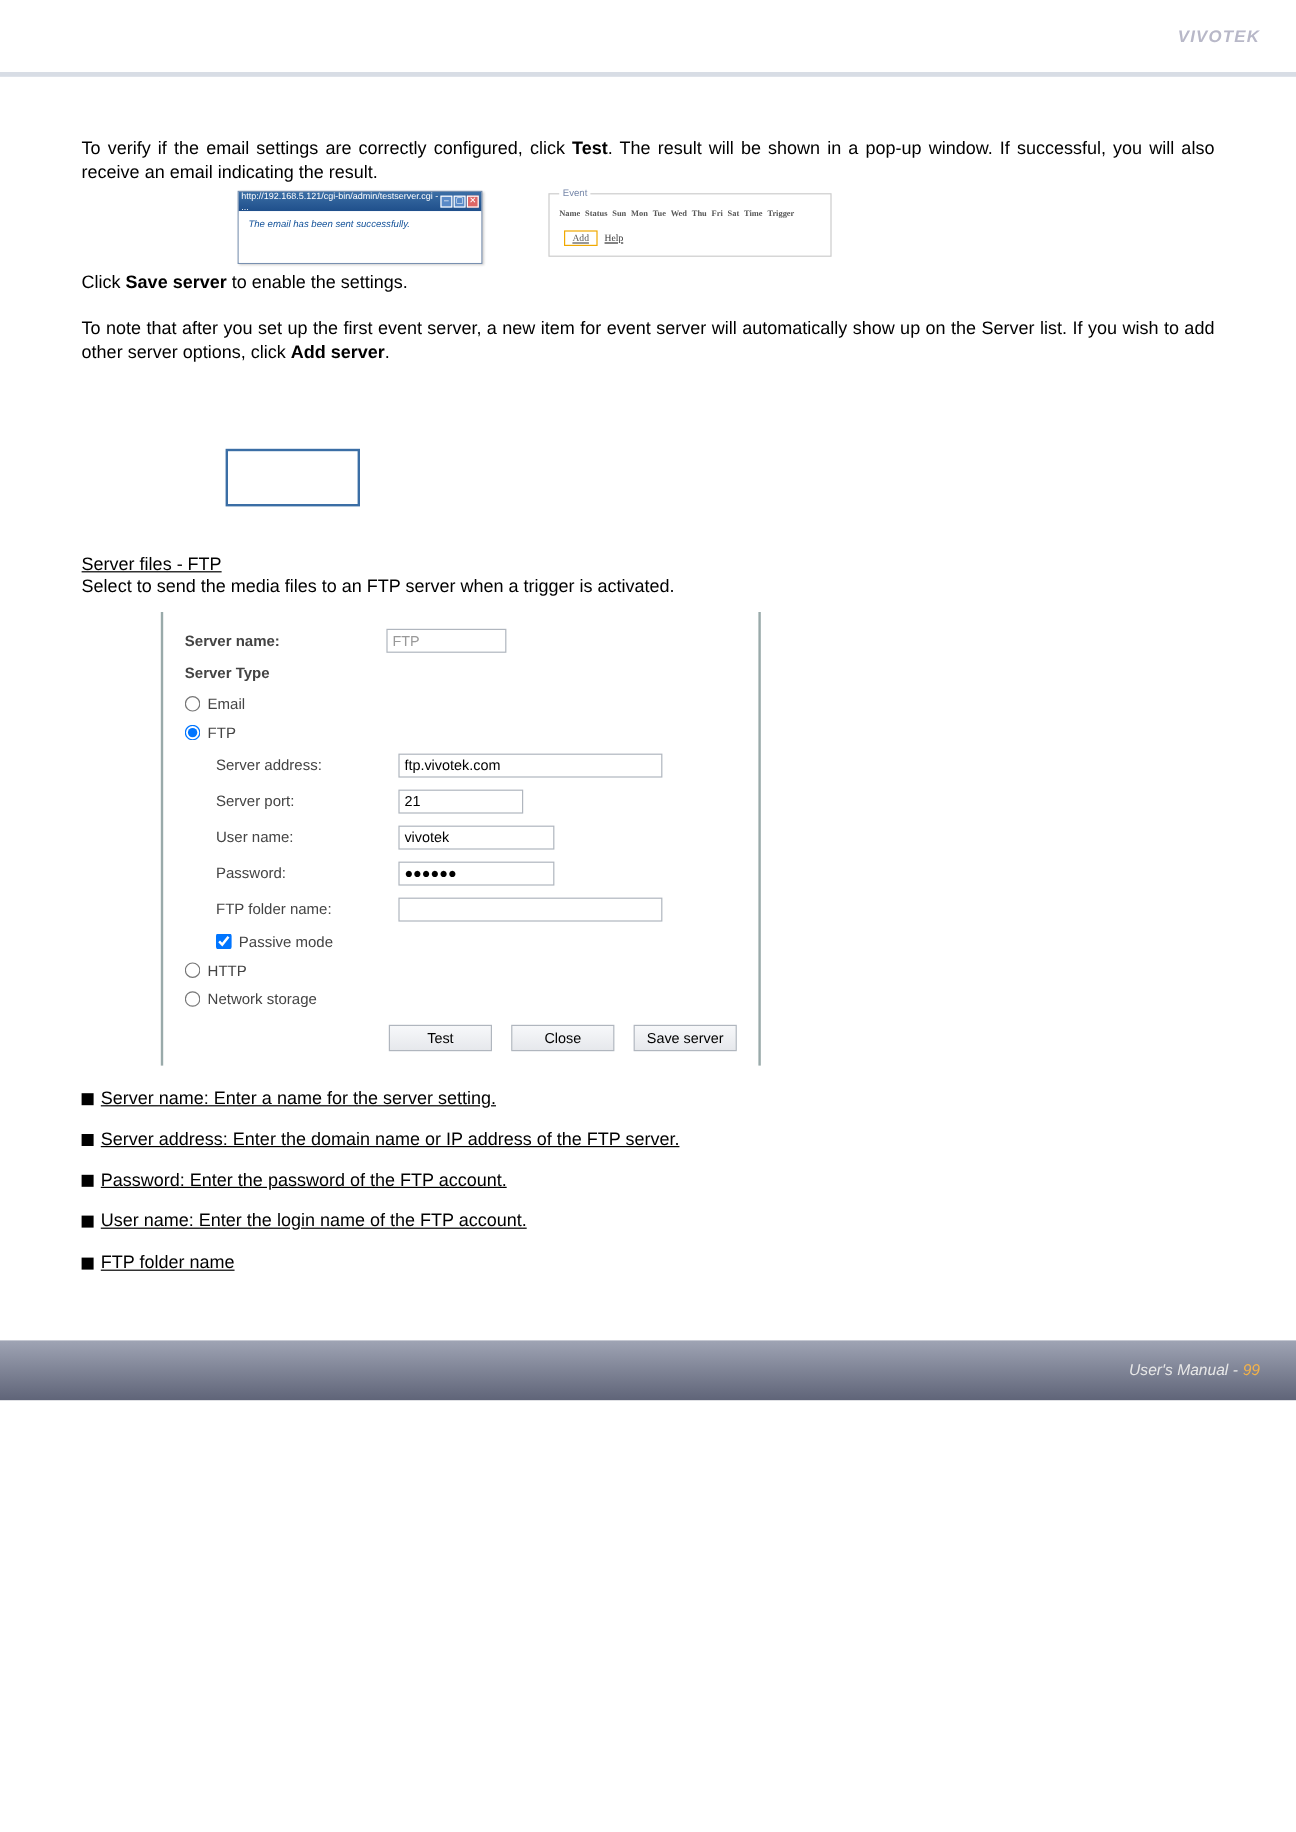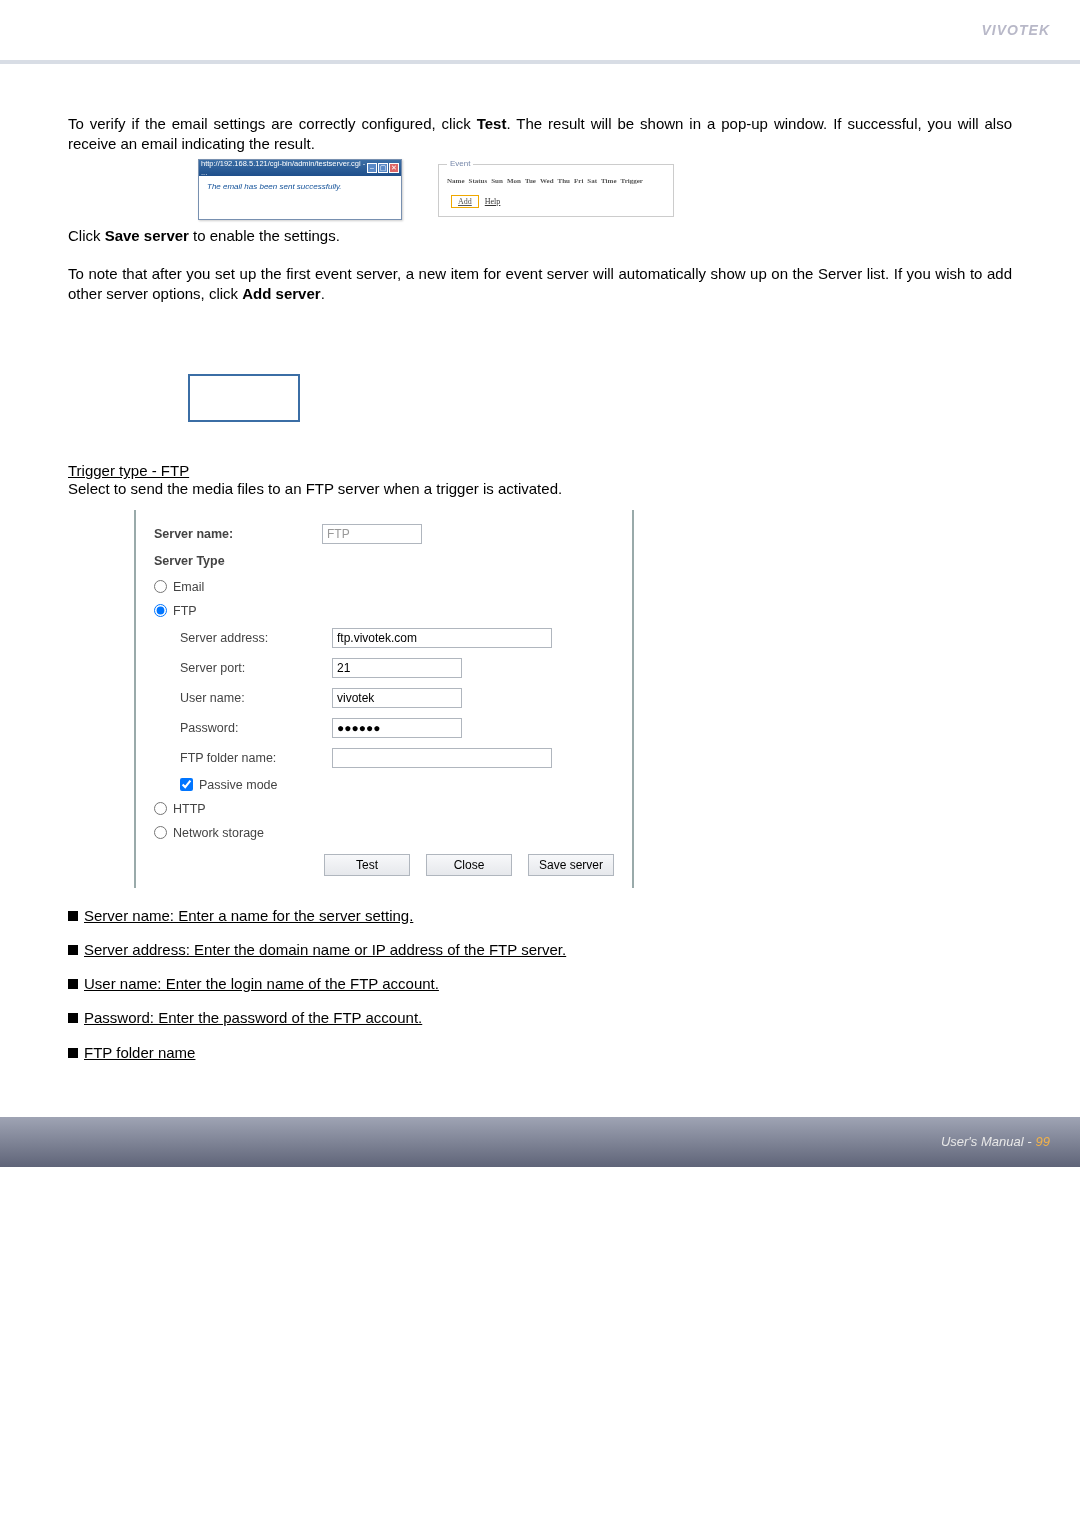--- a/index.html
+++ b/index.html
@@ -32,22 +32,22 @@
     .content {
       padding: 50px 68px 40px 68px;
     }
     .para {
       text-align: justify;
       line-height: 1.35;
       margin-bottom: 4px;
     }
     .images-row {
       display: flex;
-      align-items: center;
-      gap: 36px;
+      align-items: flex-start;
+      gap: 55px;
       margin: 4px 0 6px 130px;
     }
     .popup-box {
       width: 204px;
       border: 1px solid #7890b0;
       box-shadow: 1px 1px 2px rgba(0,0,0,0.2);
       font-size: 8px;
     }
     .popup-title {
       height: 16px;
@@ -211,21 +211,21 @@
     <span>Click </span><span class="inline-strong">Save server</span><span> to enable the settings.</span>
   </p>
 
   <p class="para" style="margin-top:18px;">
     <span>To note that after you set up the first event server, a new item for event server will automatically show up on the Server list.  If you wish to add other server options, click </span><span class="inline-strong">Add server</span><span>.</span>
   </p>
 
   <div class="blank-box"></div>
 
   <div class="section-heading">
-    <span class="underline">Trigger type - FTP</span>
+    <span class="underline">Server files - FTP</span>
   </div>
   <p class="para">Select to send the media files to an FTP server when a trigger is activated.</p>
 
   <div class="form-wrap">
     <div class="form-row">
       <span class="lbl" style="font-weight:bold;">Server name:</span>
       <input class="field-input" style="width: 100px; color: rgb(153, 153, 153);" value="FTP">
     </div>
     <div class="group-hdr">Server Type</div>
 
@@ -239,21 +239,21 @@
       <span>FTP</span>
     </div>
 
     <div class="sub-block">
       <div class="form-row">
         <span class="lbl-s">Server address:</span>
         <input class="field-input" value="ftp.vivotek.com" style="">
       </div>
       <div class="form-row">
         <span class="lbl-s">Server port:</span>
-        <input class="field-input" style="width: 130px;" value="21">
+        <input class="field-input" style="width: 104px;" value="21">
       </div>
       <div class="form-row">
         <span class="lbl-s">User name:</span>
         <input class="field-input" style="width: 130px;" value="vivotek">
       </div>
       <div class="form-row">
         <span class="lbl-s">Password:</span>
         <input class="field-input" style="width: 130px;" value="●●●●●●">
       </div>
       <div class="form-row">
@@ -286,25 +286,25 @@
     <div class="bullet">
       <span class="bmarker"></span>
       <span class="btxt">Server name: Enter a name for the server setting.</span>
     </div>
     <div class="bullet">
       <span class="bmarker"></span>
       <span class="btxt">Server address: Enter the domain name or IP address of the FTP server.</span>
     </div>
     <div class="bullet">
       <span class="bmarker"></span>
+      <span class="btxt">Password: Enter the password of the FTP account.</span>
+    </div>
+    <div class="bullet">
+      <span class="bmarker"></span>
       <span class="btxt">User name: Enter the login name of the FTP account.</span>
-    </div>
-    <div class="bullet">
-      <span class="bmarker"></span>
-      <span class="btxt">Password: Enter the password of the FTP account.</span>
     </div>
     <div class="bullet">
       <span class="bmarker"></span>
       <span class="btxt">
         <span>FTP folder name</span>
       </span>
     </div>
   </div>
 
 </div>

